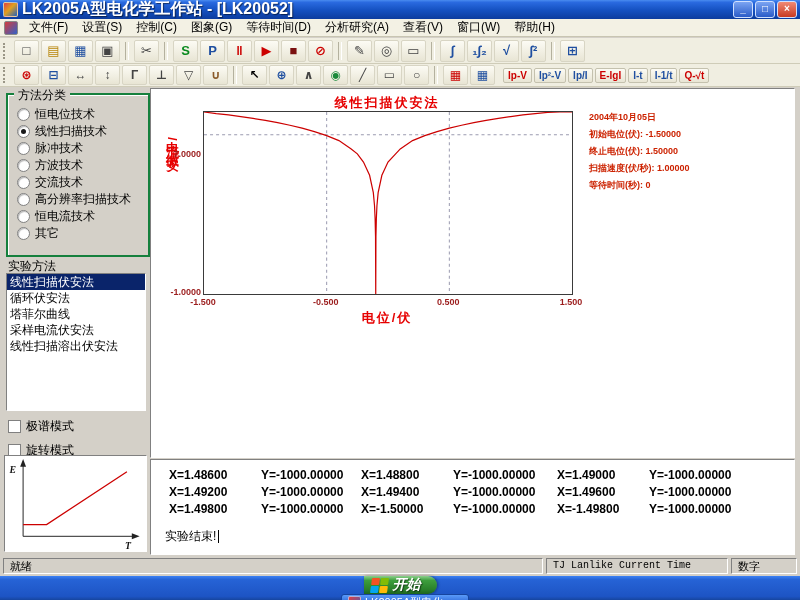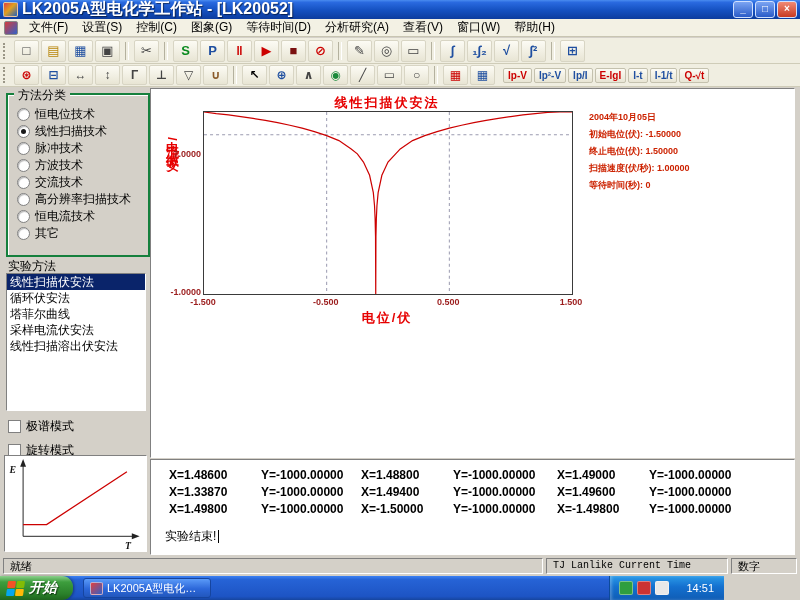--- a/index.html
+++ b/index.html
@@ -104,23 +104,23 @@
   
   .statusbar{position:absolute;left:0;top:556px;width:800px;height:20px;background:#d4d0c8;
     display:flex;gap:3px;padding:2px 3px;box-sizing:border-box;}
   .sbpanel{border:1px solid;border-color:#808080 #fff #fff #808080;padding:0 6px;font-size:11px;
     line-height:14px;white-space:nowrap;overflow:hidden;}
   .sb1{flex:1;}
   .sb2{width:168px;font-family:"Liberation Mono","DejaVu Sans Mono",monospace;font-size:10px;}
   .sb3{width:52px;}
 
   
-  .taskbar{position:absolute;left:0;top:576px;width:724px;height:24px;
+  .taskbar{position:absolute;left:0;top:576px;width:800px;height:24px;
     background:linear-gradient(180deg,#3c81f3 0%,#2663d6 15%,#1d54c4 85%,#16459f 100%);
-    display:flex;align-items:center;}
+    display:flex;align-items:center;flex-direction:column;}
   .startbtn{height:24px;padding:0 16px 0 7px;border-radius:0 11px 11px 0;
     background:linear-gradient(180deg,#8cd08c 0%,#3d9e3d 25%,#2a802a 75%,#1e651e 100%);
     box-shadow:1px 0 3px #0006;display:flex;align-items:center;gap:5px;
     color:#fff;font-weight:bold;font-size:14px;font-style:italic;text-shadow:1px 1px 1px #0008;}
   .flag{width:17px;height:15px;display:grid;grid-template-columns:1fr 1fr;grid-template-rows:1fr 1fr;
     gap:1px;transform:skew(-8deg);}
   .flag i{border-radius:1px;}
   .flag .f1{background:#f35325;}.flag .f2{background:#81bc06;}
   .flag .f3{background:#05a6f0;}.flag .f4{background:#ffba08;}
   .taskbtn{margin-left:10px;height:20px;width:128px;border-radius:3px;border:1px solid #16459f;
@@ -338,21 +338,21 @@
           </div>
           <div class="dcell">
             <span class="dx">X=1.48800</span>
             <span class="dy">Y=-1000.00000</span>
           </div>
           <div class="dcell">
             <span class="dx">X=1.49000</span>
             <span class="dy">Y=-1000.00000</span>
           </div>
           <div class="dcell">
-            <span class="dx">X=1.33870</span>
+            <span class="dx">X=1.49200</span>
             <span class="dy">Y=-1000.00000</span>
           </div>
           <div class="dcell">
             <span class="dx">X=1.49400</span>
             <span class="dy">Y=-1000.00000</span>
           </div>
           <div class="dcell">
             <span class="dx">X=1.49600</span>
             <span class="dy">Y=-1000.00000</span>
           </div>

